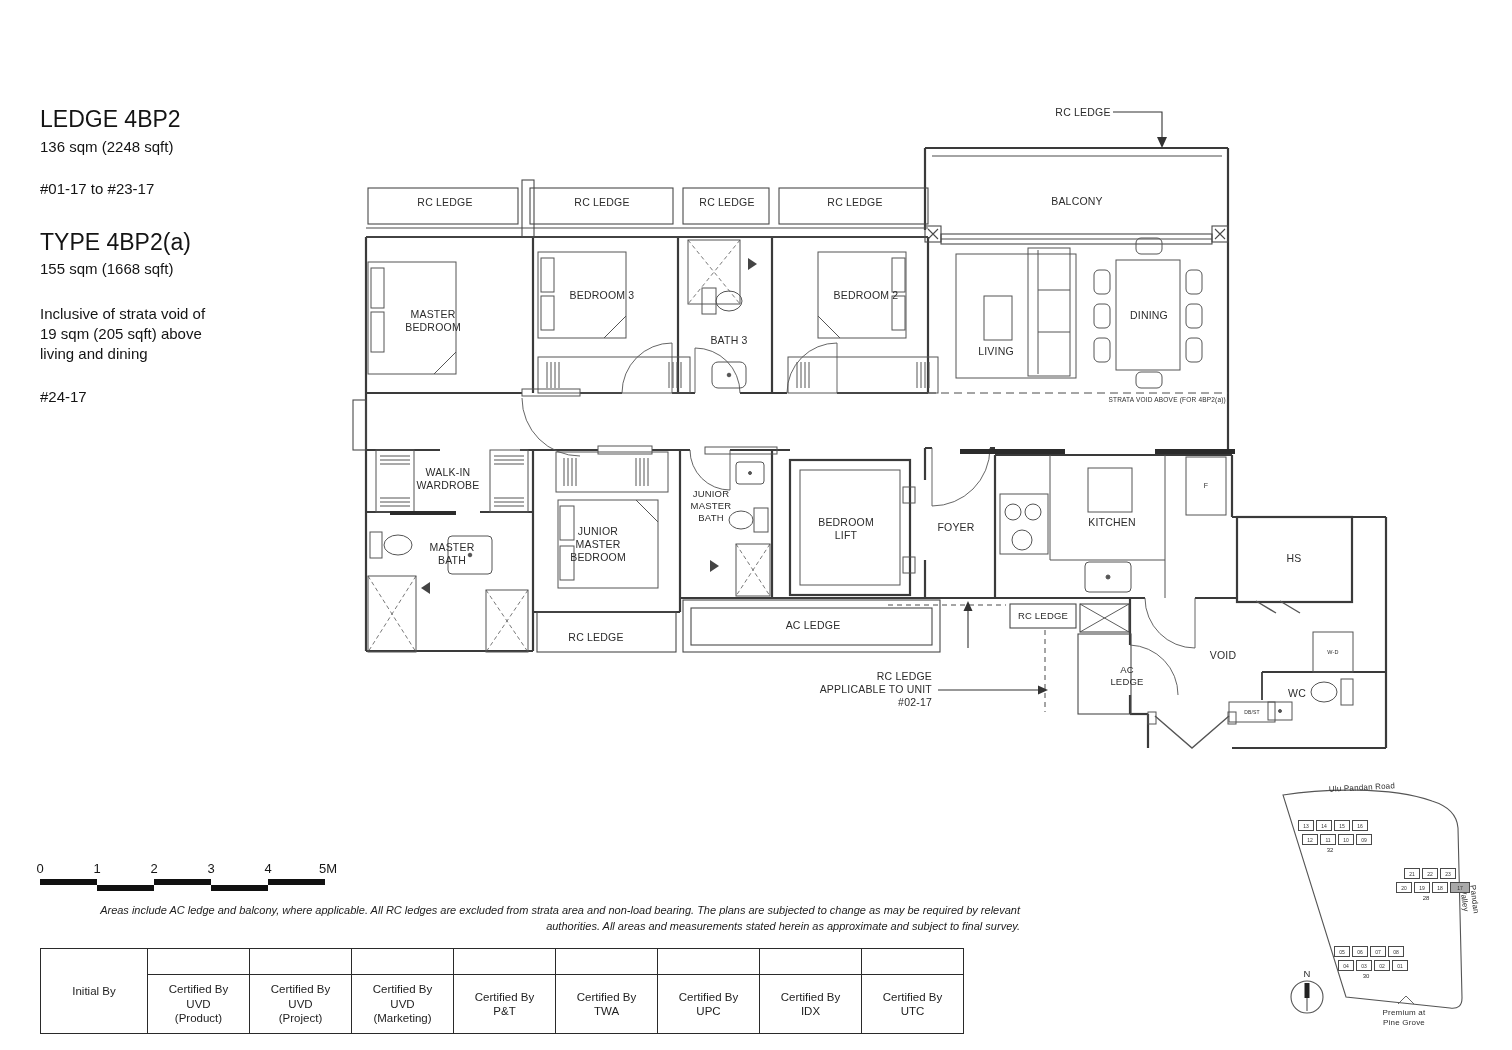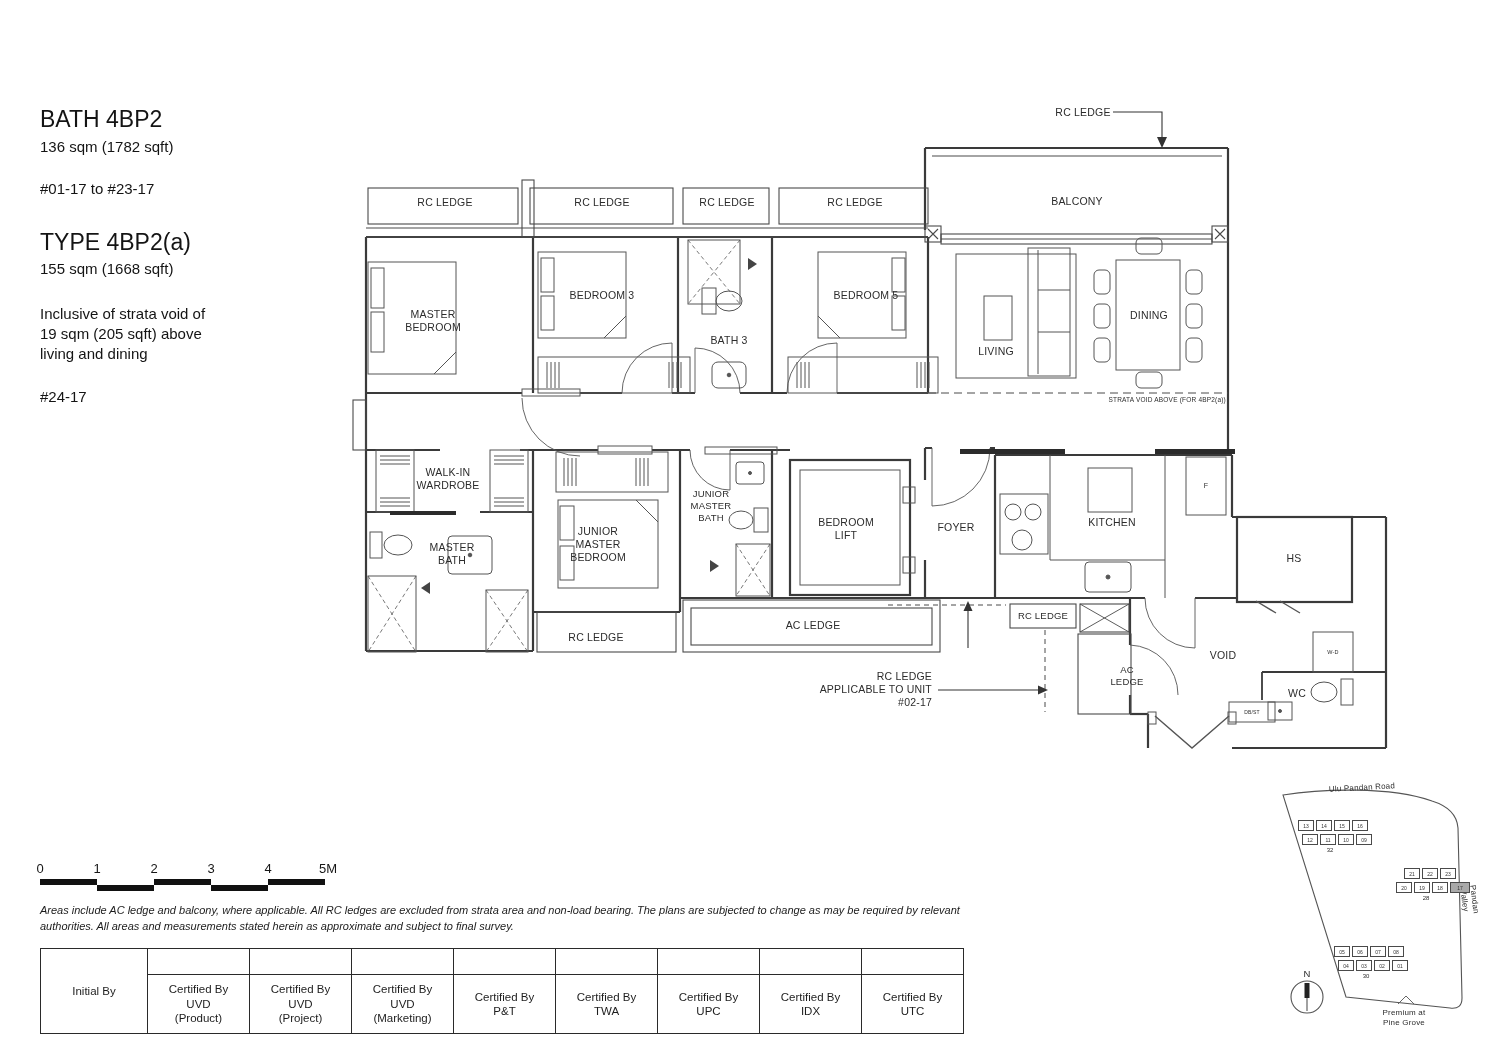--- a/index.html
+++ b/index.html
@@ -9,21 +9,21 @@
   .hdr-title{position:absolute;left:40px;top:26px;font-size:29px;color:#141414;}
   .type-name{position:absolute;left:40px;font-size:23px;color:#141414;}
   .body-txt{position:absolute;left:40px;font-size:15px;color:#141414;white-space:pre-line;line-height:1.32;}
   .lbl{position:absolute;transform:translate(-50%,-50%);font-size:10.5px;line-height:1.25;
        text-align:center;white-space:pre-line;color:#2c2c2c;letter-spacing:.2px;}
   .lbl.right{transform:translate(-100%,-50%);text-align:right;}
   .t9{font-size:9.5px}.t8{font-size:8px}.t7{font-size:7px}.t65{font-size:6.5px}
   .t55{font-size:5.5px}.t5{font-size:5px}
   .tick{position:absolute;transform:translate(-50%,0);font-size:13px;color:#161616;top:861px;}
   .disclaimer{position:absolute;left:40px;top:903px;width:980px;font-size:11px;font-style:italic;
-              color:#1b1b1b;white-space:pre-line;line-height:1.45;}
+              color:#1b1b1b;white-space:pre-line;line-height:1.45;text-align:right;}
   table.cert{position:absolute;left:40px;top:948px;border-collapse:collapse;table-layout:fixed;}
   table.cert td{border:1.5px solid #2a2a2a;text-align:center;vertical-align:middle;
                 white-space:pre-line;font-size:11.5px;line-height:1.25;color:#1d1d1d;padding:0;}
   td.initcell{width:106px;font-size:15px;}
   td.topcell{height:25px;width:101px;}
   td.labcell{height:58px;}
   .unitbox{position:absolute;width:16px;height:11px;border:1px solid #4a4a4a;background:#fff;
            font-size:5px;color:#333;display:flex;align-items:center;justify-content:center;box-sizing:border-box;}
   .unitbox.hl{background:#a9a9a9;}
   .cl-lbl{position:absolute;transform:translate(-50%,0);font-size:6px;color:#2c2c2c;}
@@ -236,41 +236,41 @@
 
     <g stroke="#555" stroke-width="1.1" fill="none">
       <path d="M1283,795 C1320,789 1390,786 1432,801 C1448,806 1457,814 1458,828 L1462,998 C1462,1006 1458,1009 1450,1008 L1346,997 Z"></path>
       <path d="M1398,1004 L1406,996 L1414,1004" stroke-width="0.9"></path>
       <circle cx="1307" cy="997" r="16"></circle>
       <path d="M1307,1011 V983"></path>
       <rect x="1304.5" y="983" width="5" height="15" fill="#222" stroke="none"></rect>
     </g>
   </svg>
 
-  <div class="type-name" style="top:106px">BATH 4BP2</div>
-  <div class="body-txt" style="top:137px">136 sqm (1782 sqft)</div>
+  <div class="type-name" style="top:106px">LEDGE 4BP2</div>
+  <div class="body-txt" style="top:137px">136 sqm (2248 sqft)</div>
   <div class="body-txt" style="top:179px">#01-17 to #23-17</div>
   <div class="type-name" style="top:229px">TYPE 4BP2(a)</div>
   <div class="body-txt" style="top:259px">155 sqm (1668 sqft)</div>
   <div class="body-txt" style="top:304px">Inclusive of strata void of
 19 sqm (205 sqft) above
 living and dining</div>
   <div class="body-txt" style="top:387px">#24-17</div>
 
   <div class="lbl" style="left:445px;top:203px">RC LEDGE</div>
   <div class="lbl" style="left:602px;top:203px">RC LEDGE</div>
   <div class="lbl" style="left:727px;top:203px">RC LEDGE</div>
   <div class="lbl" style="left:855px;top:203px">RC LEDGE</div>
   <div class="lbl" style="left:1083px;top:113px">RC LEDGE</div>
   <div class="lbl" style="left:1077px;top:202px">BALCONY</div>
   <div class="lbl" style="left:433px;top:321px">MASTER
 BEDROOM</div>
   <div class="lbl" style="left:602px;top:296px">BEDROOM 3</div>
   <div class="lbl" style="left:729px;top:341px">BATH 3</div>
-  <div class="lbl" style="left:866px;top:296px">BEDROOM 5</div>
+  <div class="lbl" style="left:866px;top:296px">BEDROOM 2</div>
   <div class="lbl" style="left:996px;top:352px">LIVING</div>
   <div class="lbl" style="left:1149px;top:316px">DINING</div>
   <div class="lbl right t65" style="left:1226px;top:400px">STRATA VOID ABOVE (FOR 4BP2(a))</div>
   <div class="lbl" style="left:448px;top:479px">WALK-IN
 WARDROBE</div>
   <div class="lbl" style="left:452px;top:554px">MASTER
 BATH</div>
   <div class="lbl" style="left:598px;top:545px">JUNIOR
 MASTER
 BEDROOM</div>

